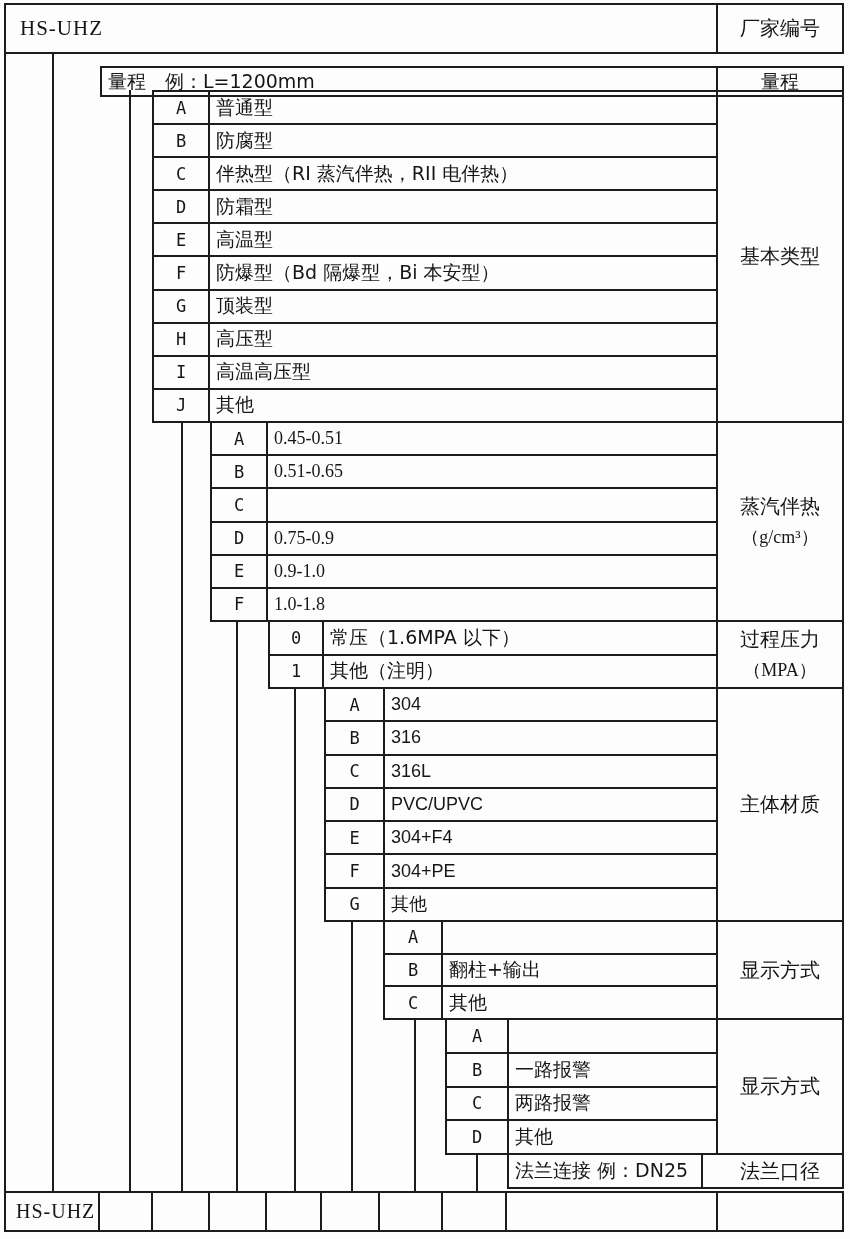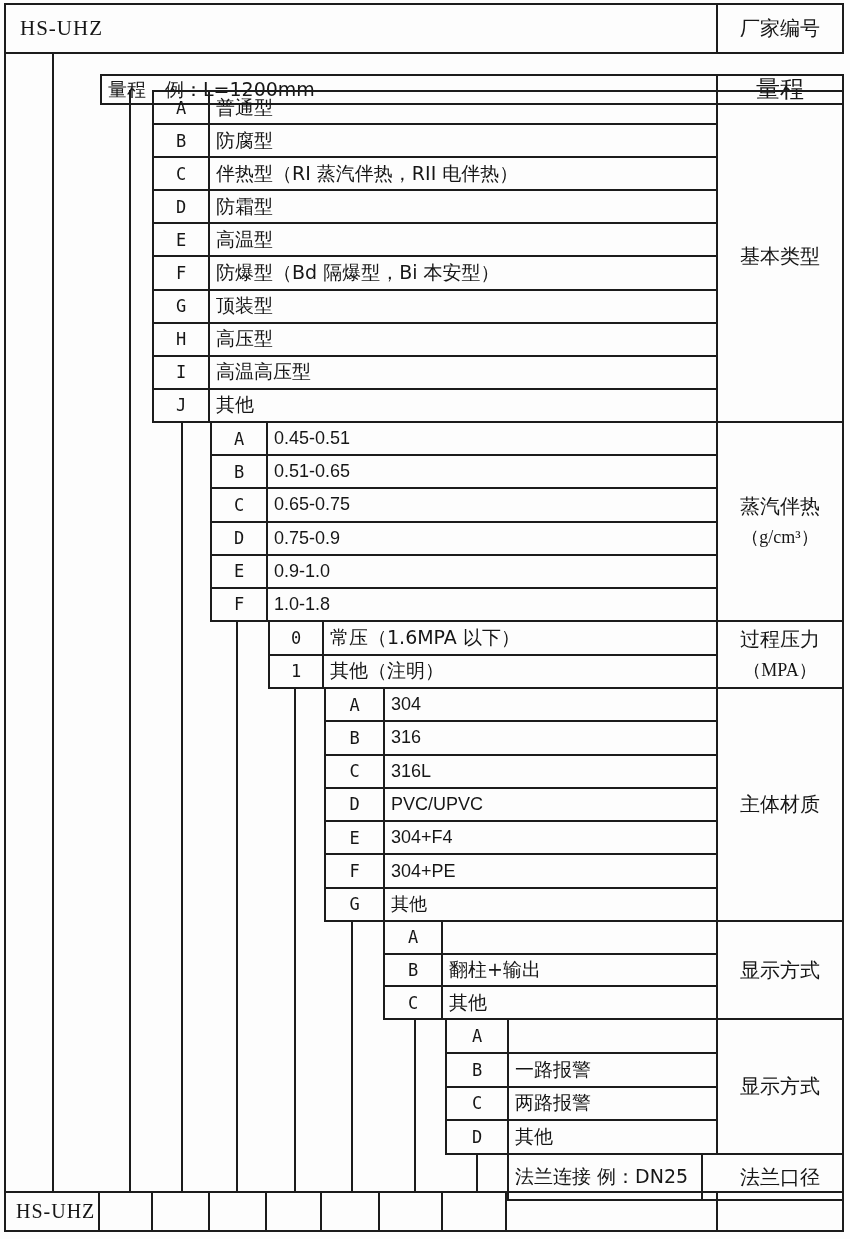--- a/index.html
+++ b/index.html
@@ -20,40 +20,40 @@
   .desc{flex:1;display:flex;align-items:center;padding-left:6px;font-size:19px;white-space:nowrap;overflow:hidden;}
   .mono{font-family:Liberation Serif, serif;}
   .rlabel{width:124px;flex:none;border-left:2px solid var(--line);display:flex;flex-direction:column;
           align-items:center;justify-content:center;font-size:20px;line-height:1.65;text-align:center;}
   .leg{position:absolute;width:2px;background:var(--line);}
 
   
   #header-box{left:4px;top:3px;width:840px;height:51px;}
   #header-box .title{flex:1;display:flex;align-items:center;padding-left:14px;font-size:21px;letter-spacing:1px;}
   
-  #range-box{left:100px;top:74px;width:744px;height:31px;}
+  #range-box{left:100px;top:66px;width:744px;height:31px;}
   #range-box .desc{font-size:19px;}
-  #range-box .rlabel{font-size:24px;}
+  #range-box .rlabel{font-size:19px;}
   
   #basic-box   {left:152px;top:90px;  width:692px;height:333px;}
   #basic-box .code{width:54px;}
   #density-box {left:210px;top:421px; width:634px;height:201px;}
   #density-box .code{width:54px;}
-  #density-box .desc{font-family:Liberation Sans, sans-serif;font-size:18px;}
+  #density-box .desc{font-family:Liberation Serif, serif;font-size:18px;}
   #pressure-box{left:268px;top:620px; width:576px;height:69px;}
   #pressure-box .code{width:52px;}
   #material-box{left:324px;top:687px; width:520px;height:235px;}
   #material-box .code{width:57px;}
   #material-box .desc{font-family:Liberation Sans, sans-serif;font-size:18px;}
   #display-box {left:383px;top:920px; width:461px;height:100px;}
   #display-box .code{width:56px;}
   #alarm-box   {left:445px;top:1018px;width:399px;height:137px;}
   #alarm-box .code{width:60px;}
   
-  #flange-box{left:507px;top:1153px;width:337px;height:48px;}
+  #flange-box{left:507px;top:1153px;width:337px;height:36px;}
   #flange-box .desc{border-right:2px solid var(--line);}
   #flange-box .rlabel{border-left:none;margin-left:15px;}
   
   #bottom-box{left:4px;top:1191px;width:840px;height:41px;}
   .bcell{border-right:2px solid var(--line);box-sizing:border-box;flex:none;display:flex;align-items:center;}
   .bcell.last{border-right:none;flex:1;}
   #bottom-box .model{padding-left:10px;font-size:20px;letter-spacing:1px;}
 
   .rsub{font-size:18px;}
 </style>
@@ -139,21 +139,20 @@
       <div class="row">
         <div class="code">A</div>
         <div class="desc">0.45-0.51</div>
       </div>
       <div class="row">
         <div class="code">B</div>
         <div class="desc">0.51-0.65</div>
       </div>
       <div class="row">
         <div class="code">C</div>
-        <div class="desc">0.65-0.75</div>
       </div>
       <div class="row">
         <div class="code">D</div>
         <div class="desc">0.75-0.9</div>
       </div>
       <div class="row">
         <div class="code">E</div>
         <div class="desc">0.9-1.0</div>
       </div>
       <div class="row">

